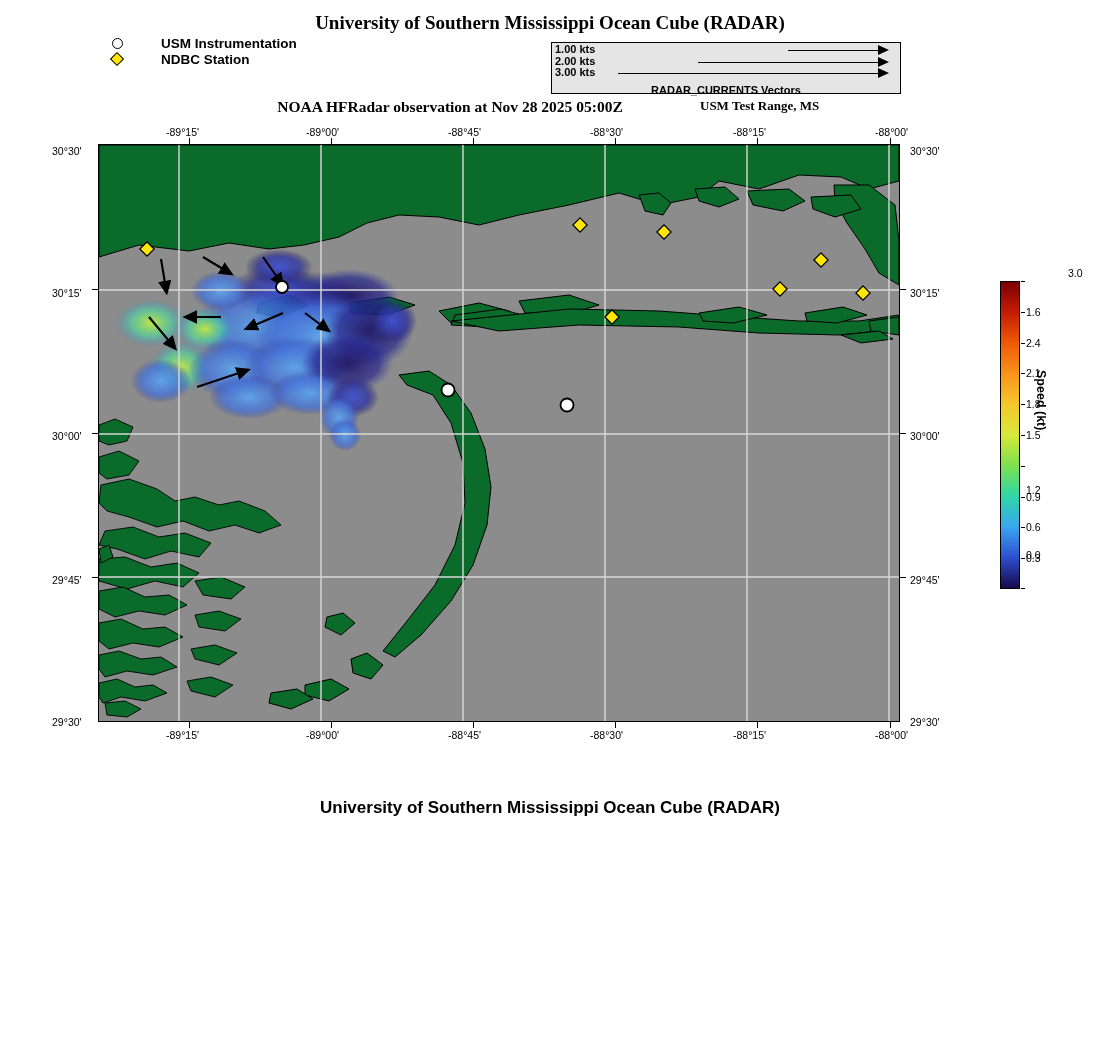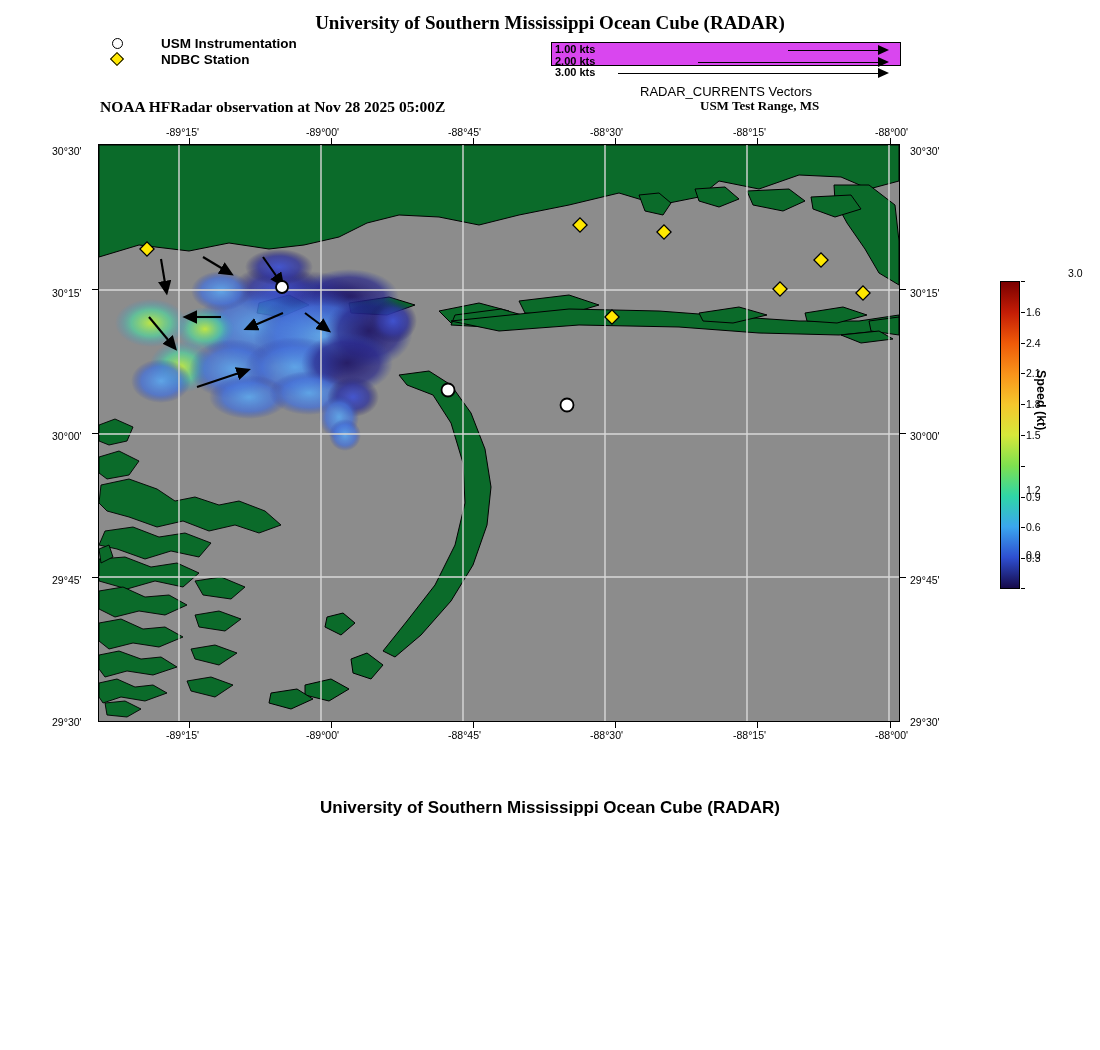--- a/index.html
+++ b/index.html
@@ -59,23 +59,23 @@
     font-size: 13.5px;
     font-weight: bold;
     color: #000;
     line-height: 16px;
     white-space: nowrap;
   }
 
   
   #vector-key {
     left: 551px; top: 42px;
-    width: 350px; height: 24px;
+    width: 350px; height: 52px;
     border: 1.3px solid #000;
-    background: #d946ef;
+    background: #e5e5e5;
     box-sizing: border-box;
   }
   .vk-row {
     position: absolute;
     left: 0; width: 350px; height: 12px;
   }
   .vk-label {
     position: absolute;
     left: 3px; top: -1px;
     font-size: 11px;
@@ -93,28 +93,28 @@
     top: 1px;
     width: 0; height: 0;
     border-top: 5px solid transparent;
     border-bottom: 5px solid transparent;
     border-left: 11px solid #000;
   }
   #vector-key-caption {
     left: 551px; top: 84px;
     width: 350px;
     text-align: center;
-    font-size: 13px;
-    font-weight: normal;
+    font-size: 11px;
+    font-weight: bold;
     color: #000;
   }
 
   #subtitle {
     left: 100px; top: 98px; width: 700px;
-    text-align: left;
+    text-align: center;
     font-family: "Liberation Serif", serif;
     font-weight: bold;
     font-size: 15.5px;
     color: #000;
   }
   #region-label {
     left: 700px; top: 98px; width: 340px;
     text-align: left;
     font-family: "Liberation Serif", serif;
     font-weight: bold;

